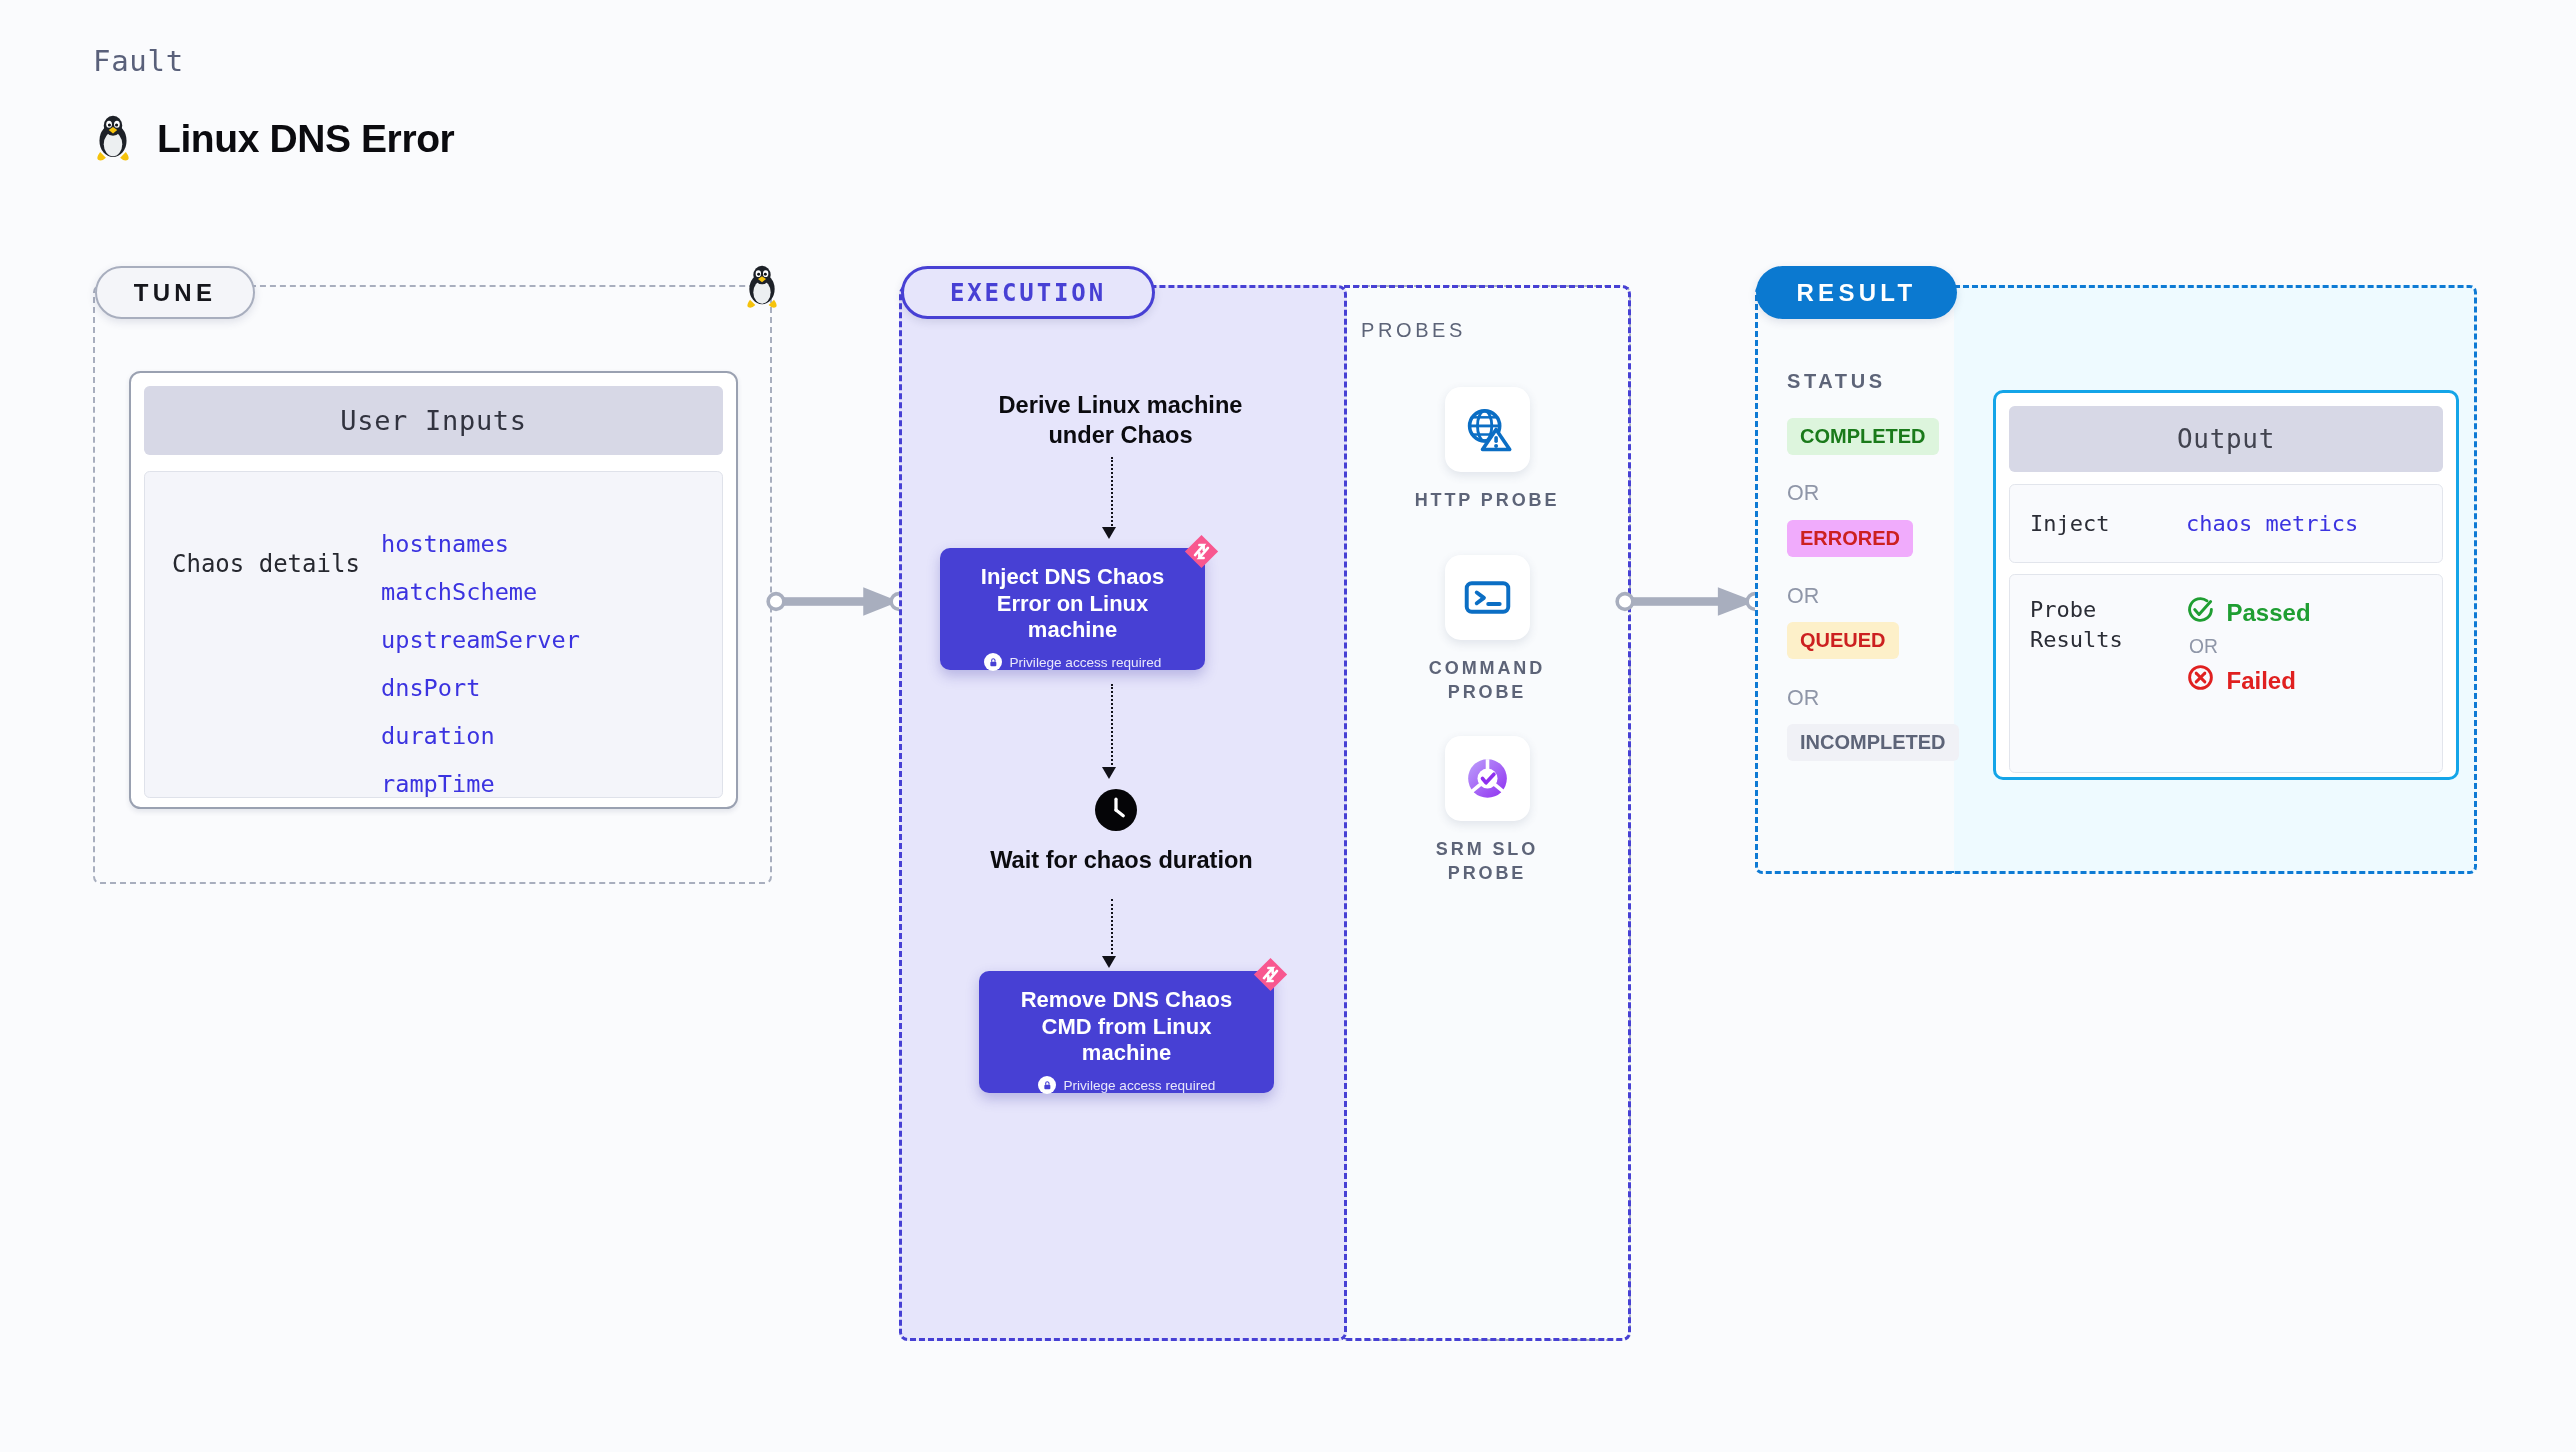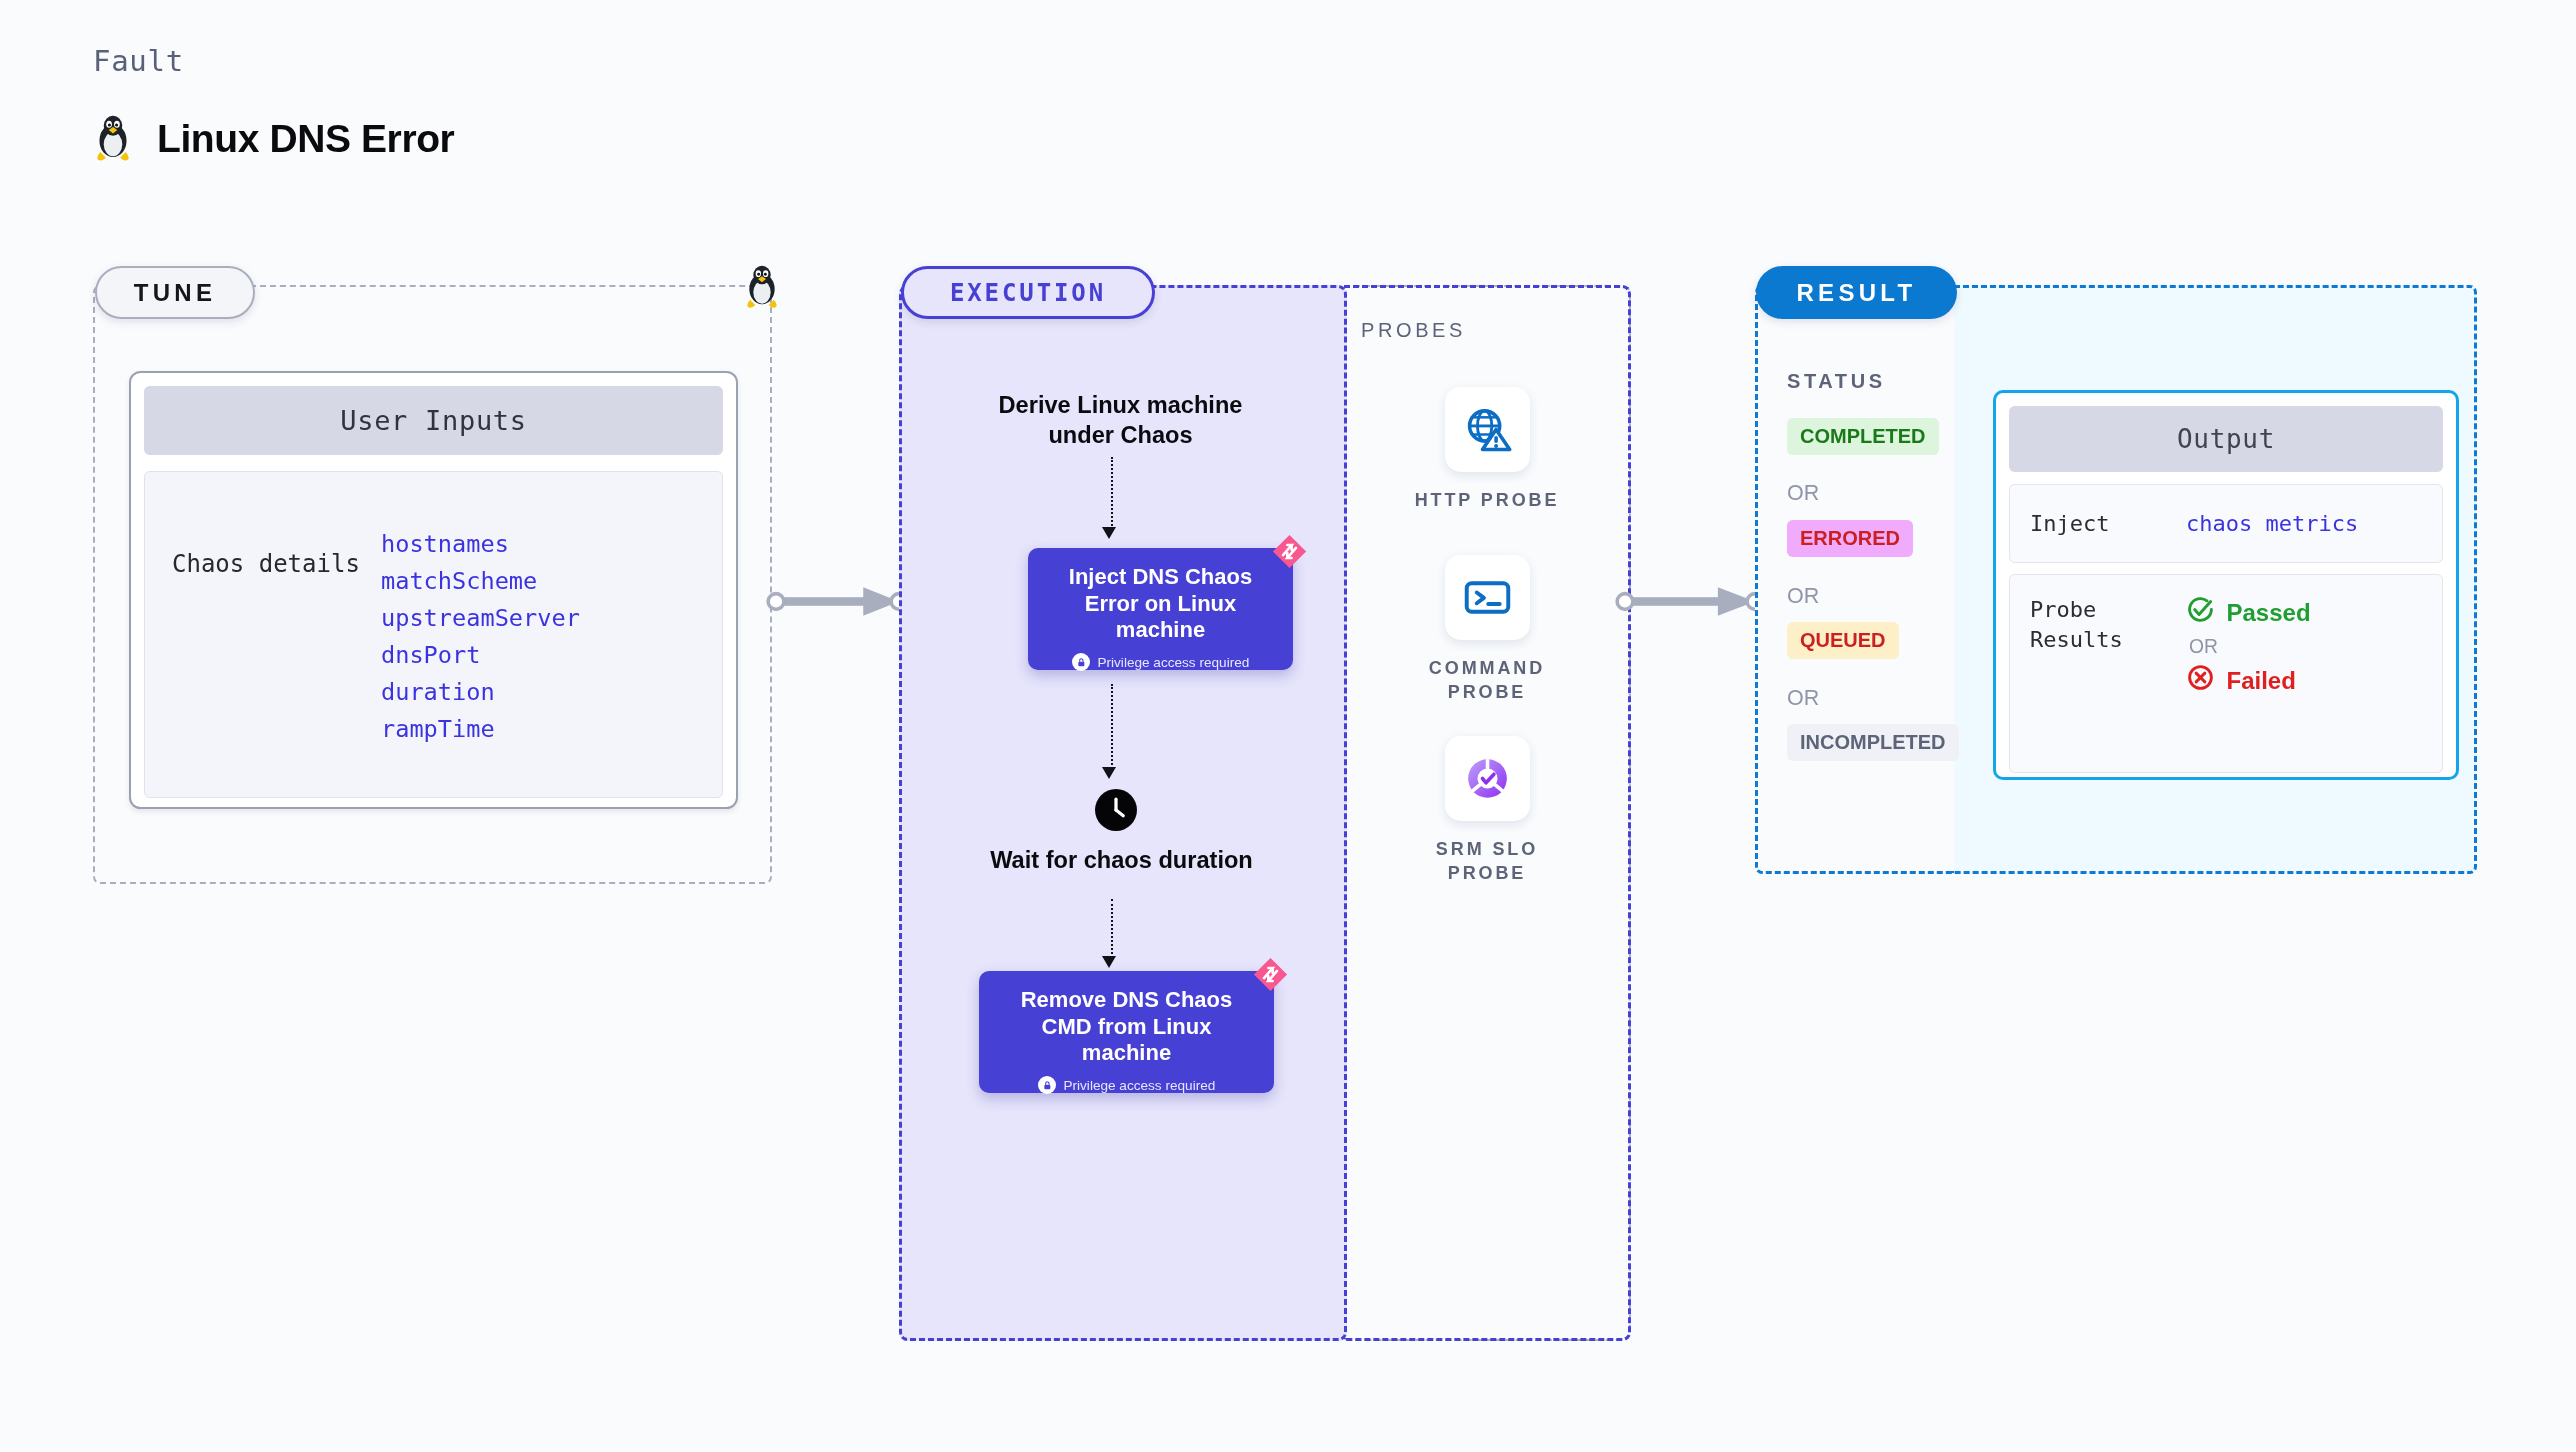--- a/index.html
+++ b/index.html
@@ -167,21 +167,21 @@
     width: 236px;
     padding-left: 27px;
     box-sizing: border-box;
     font-family: "DejaVu Sans Mono", monospace;
     font-size: 24px;
     color: #26282f;
     padding-top: 60px;
   }
   #chaos-params {
     display: flex; flex-direction: column;
-    gap: 9px;
+    gap: 20px;
     padding-top: 40px;
   }
   .chaos-param {
     font-family: "DejaVu Sans Mono", monospace;
     font-size: 23.6px;
     color: #3b33e0;
   }
 
   
   .exec-label {
@@ -198,21 +198,21 @@
   .exec-box {
     position: absolute;
     border-radius: 10px;
     background: #4740d4;
     box-shadow: 0 5.7px 13px rgba(60,55,170,0.28);
     color: #ffffff;
     box-sizing: border-box;
     padding: 15.8px 18.6px 13px 18.6px;
     text-align: center;
   }
-  #inject-box { left: 1028px; top: 548px; width: 265px; height: 122px; }
+  #inject-box { left: 940px; top: 548px; width: 265px; height: 122px; }
   #remove-box { left: 979px; top: 971px; width: 295px; height: 122px; }
   .exec-box-title {
     font-size: 22px;
     font-weight: bold;
     line-height: 1.22;
   }
   .exec-box-note {
     margin-top: 8.6px;
     display: flex; align-items: center; justify-content: center; gap: 7.2px;
     font-size: 13.6px;

